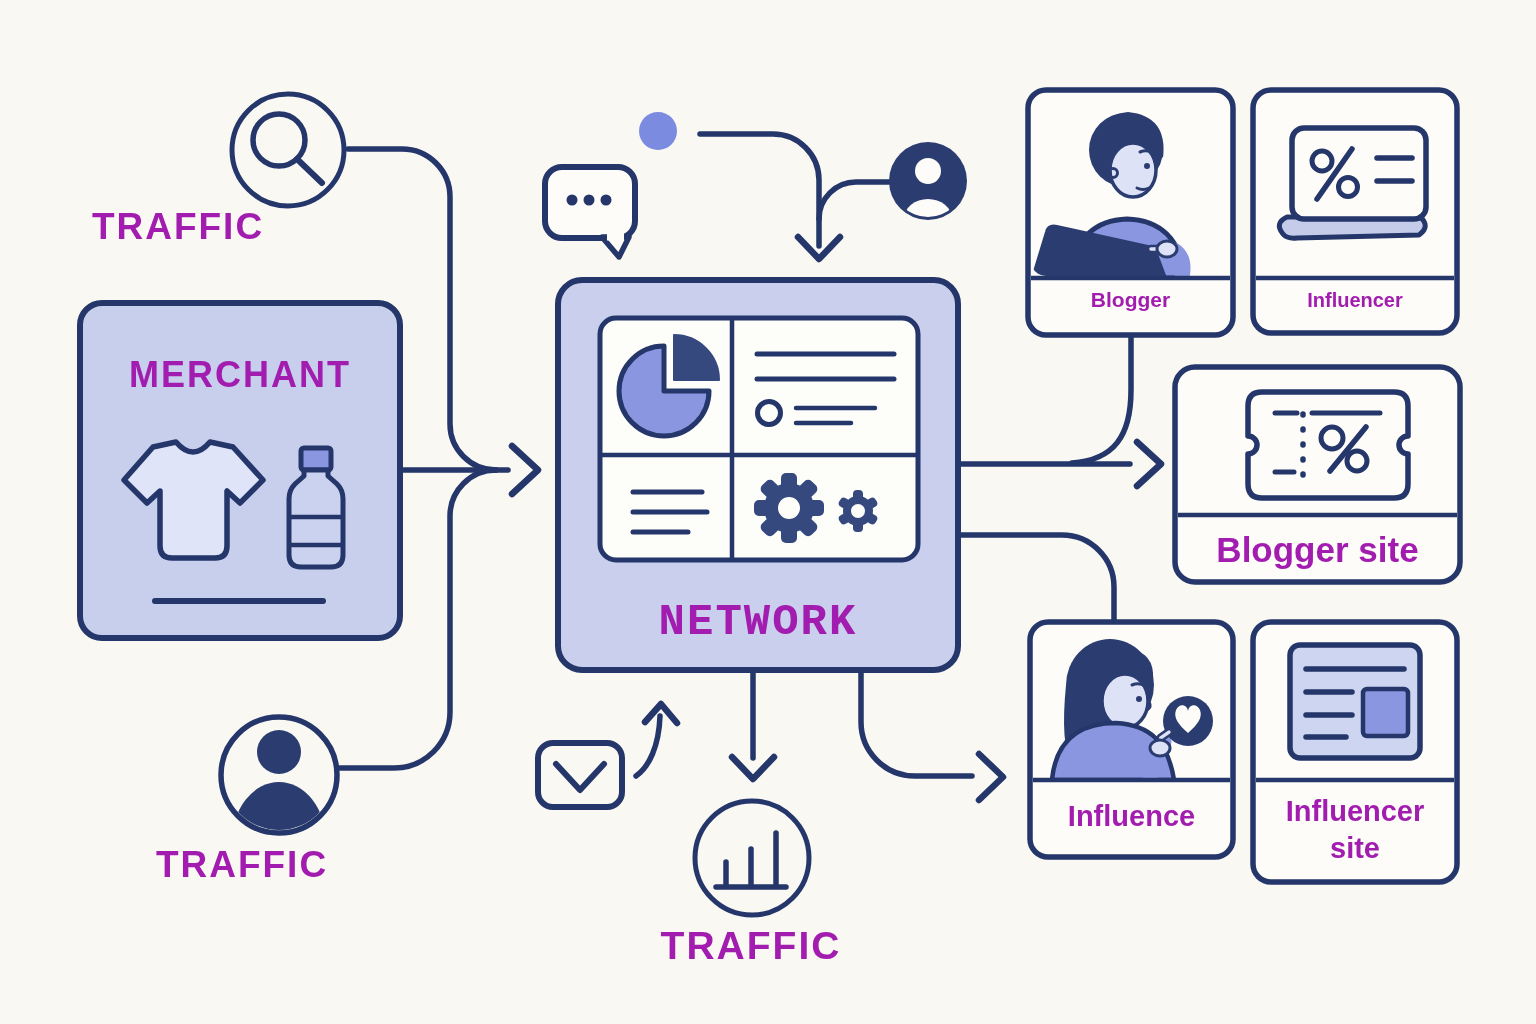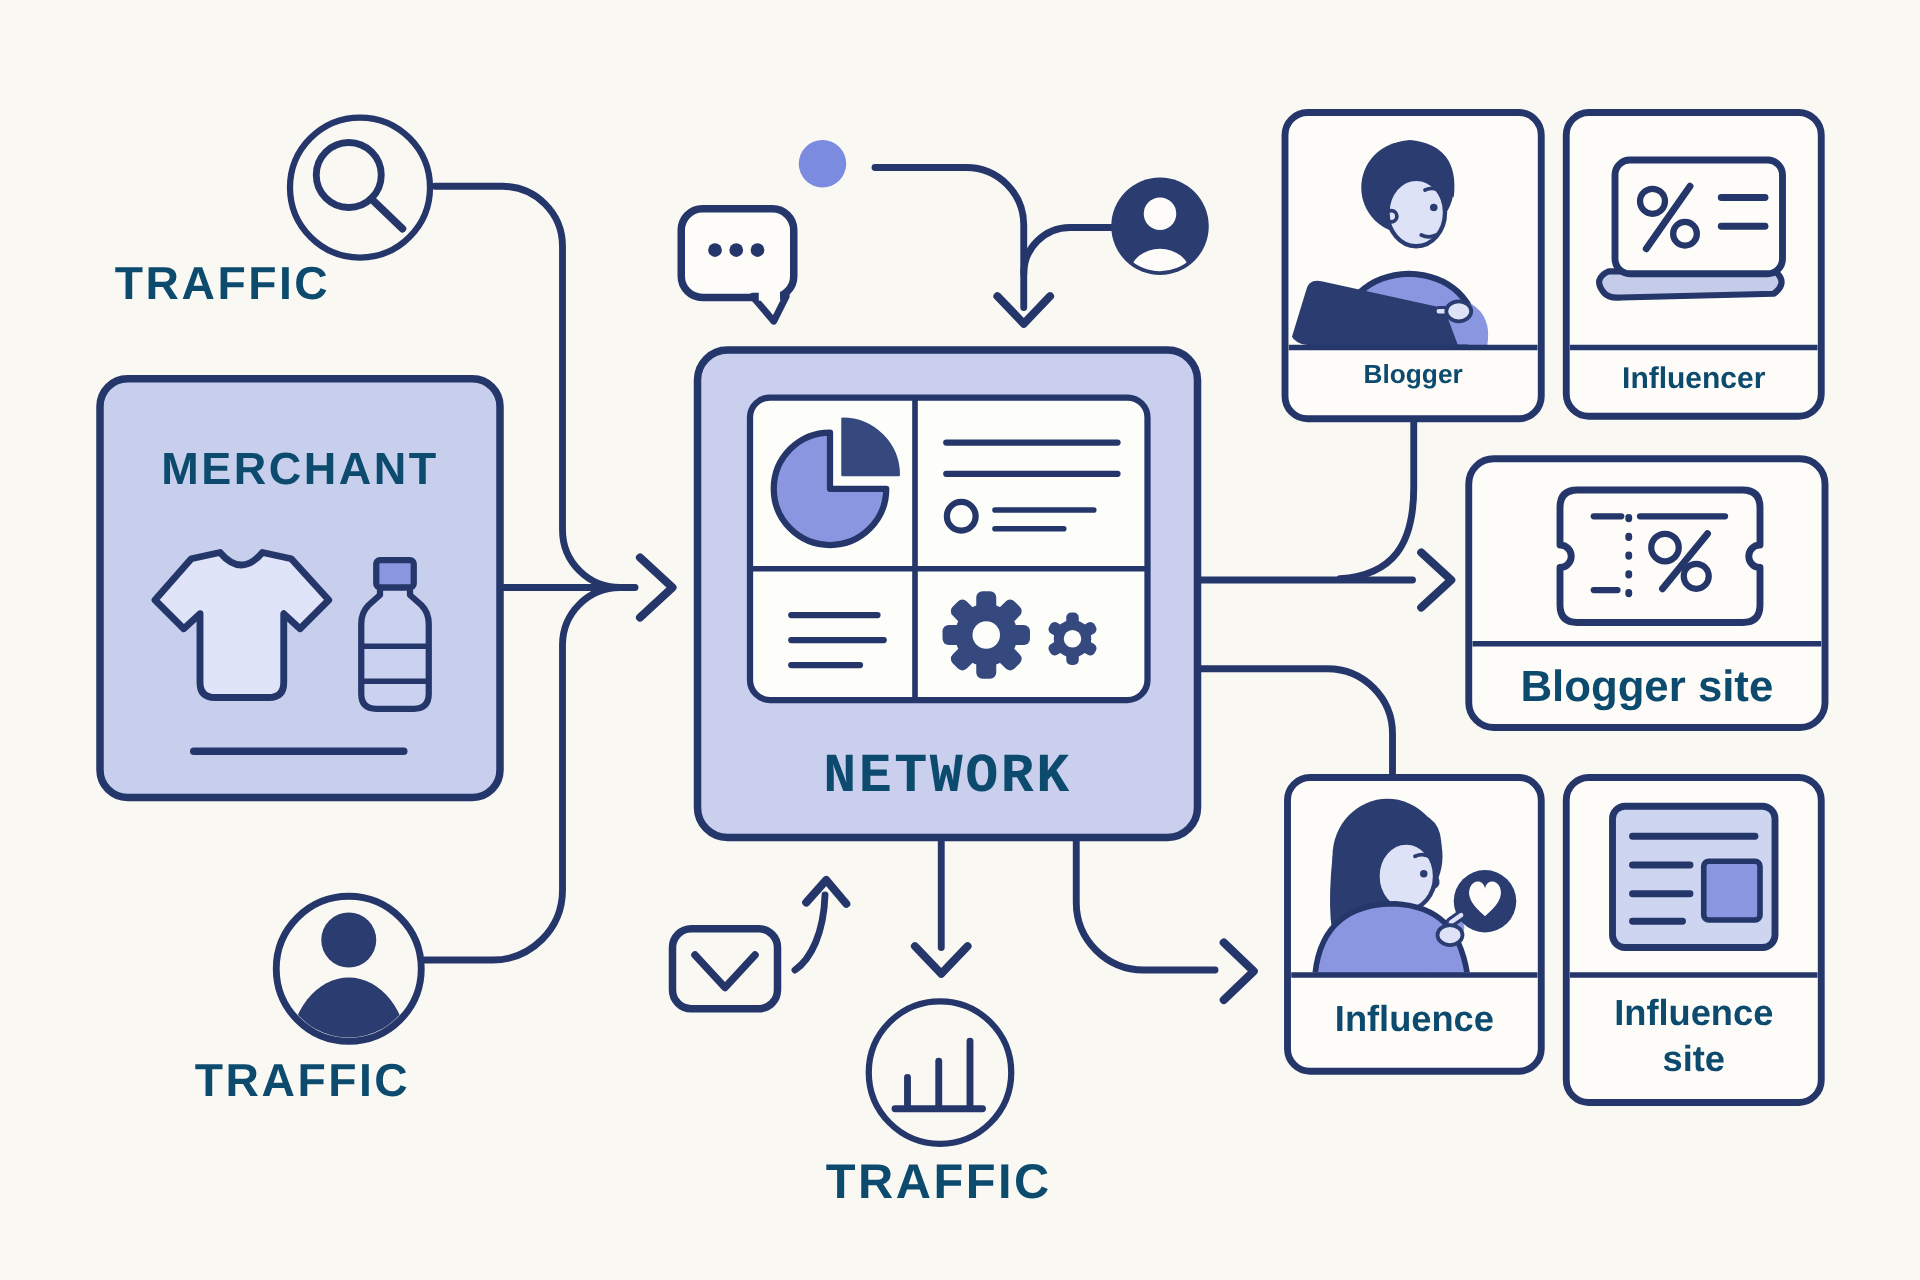--- a/index.html
+++ b/index.html
@@ -1,19 +1,19 @@
 <!DOCTYPE html>
 <html><head>
 <meta charset="utf-8">
 <style>
   html,body{margin:0;padding:0;background:#faf8f3;}
   .canvas{position:relative;width:1536px;height:1024px;background:#faf8f3;
           font-family:"Liberation Sans",sans-serif;overflow:hidden;}
   .canvas svg{position:absolute;left:0;top:0;}
-  .lbl{position:absolute;font-weight:bold;color:#0c4a6e;text-align:center;line-height:1.15;}
+  .lbl{position:absolute;font-weight:bold;color:#a21caf;text-align:center;line-height:1.15;}
   .caps{letter-spacing:2px;}
 </style>
 </head>
 <body>
 
 <div class="canvas">
 
 <svg width="1536" height="1024" viewBox="0 0 1536 1024">
   <defs>
     <clipPath id="clipUser">
@@ -234,18 +234,18 @@
     <line x1="1256" y1="780" x2="1454" y2="780" stroke="#24366a" stroke-width="4.5"></line>
   </g>
 </svg>
 
 <div class="lbl caps" style="left:78px;top:206px;width:200px;font-size:37px;">TRAFFIC</div>
 <div class="lbl caps" style="left:80px;top:354px;width:320px;font-size:36px;">MERCHANT</div>
 <div class="lbl caps" style="left:558px;top:597px;width:400px;font-size:44px;font-family:Liberation Mono, monospace;">NETWORK</div>
 <div class="lbl caps" style="left:142px;top:844px;width:200px;font-size:37px;">TRAFFIC</div>
 <div class="lbl caps" style="left:651px;top:924px;width:200px;font-size:39px;">TRAFFIC</div>
 <div class="lbl" style="left:1028px;top:288px;width:205px;font-size:21px;">Blogger</div>
-<div class="lbl" style="left:1253px;top:289px;width:204px;font-size:24px;">Influencer</div>
+<div class="lbl" style="left:1253px;top:289px;width:204px;font-size:20px;">Influencer</div>
 <div class="lbl" style="left:1175px;top:530px;width:285px;font-size:35px;">Blogger site</div>
 <div class="lbl" style="left:1030px;top:800px;width:203px;font-size:29px;">Influence</div>
-<div class="lbl" style="left:1263px;top:793px;width:184px;font-size:29px;line-height:37px;">Influence site</div>
+<div class="lbl" style="left:1263px;top:793px;width:184px;font-size:29px;line-height:37px;">Influencer site</div>
 
 </div>
 
 </body></html>

